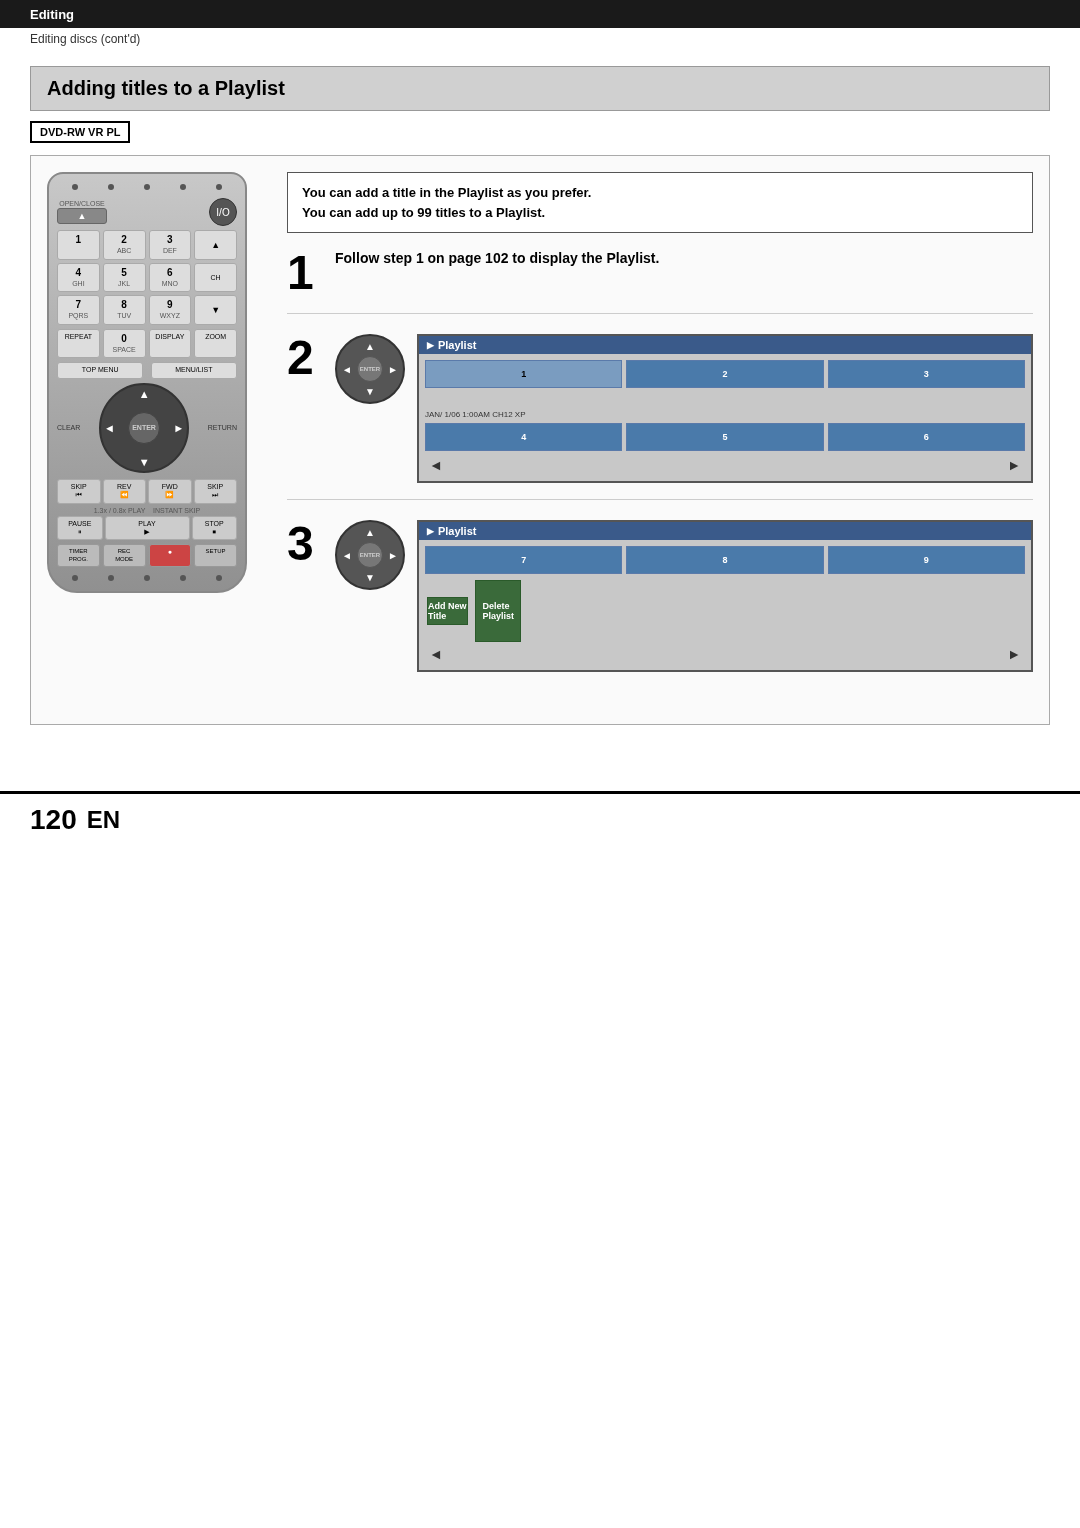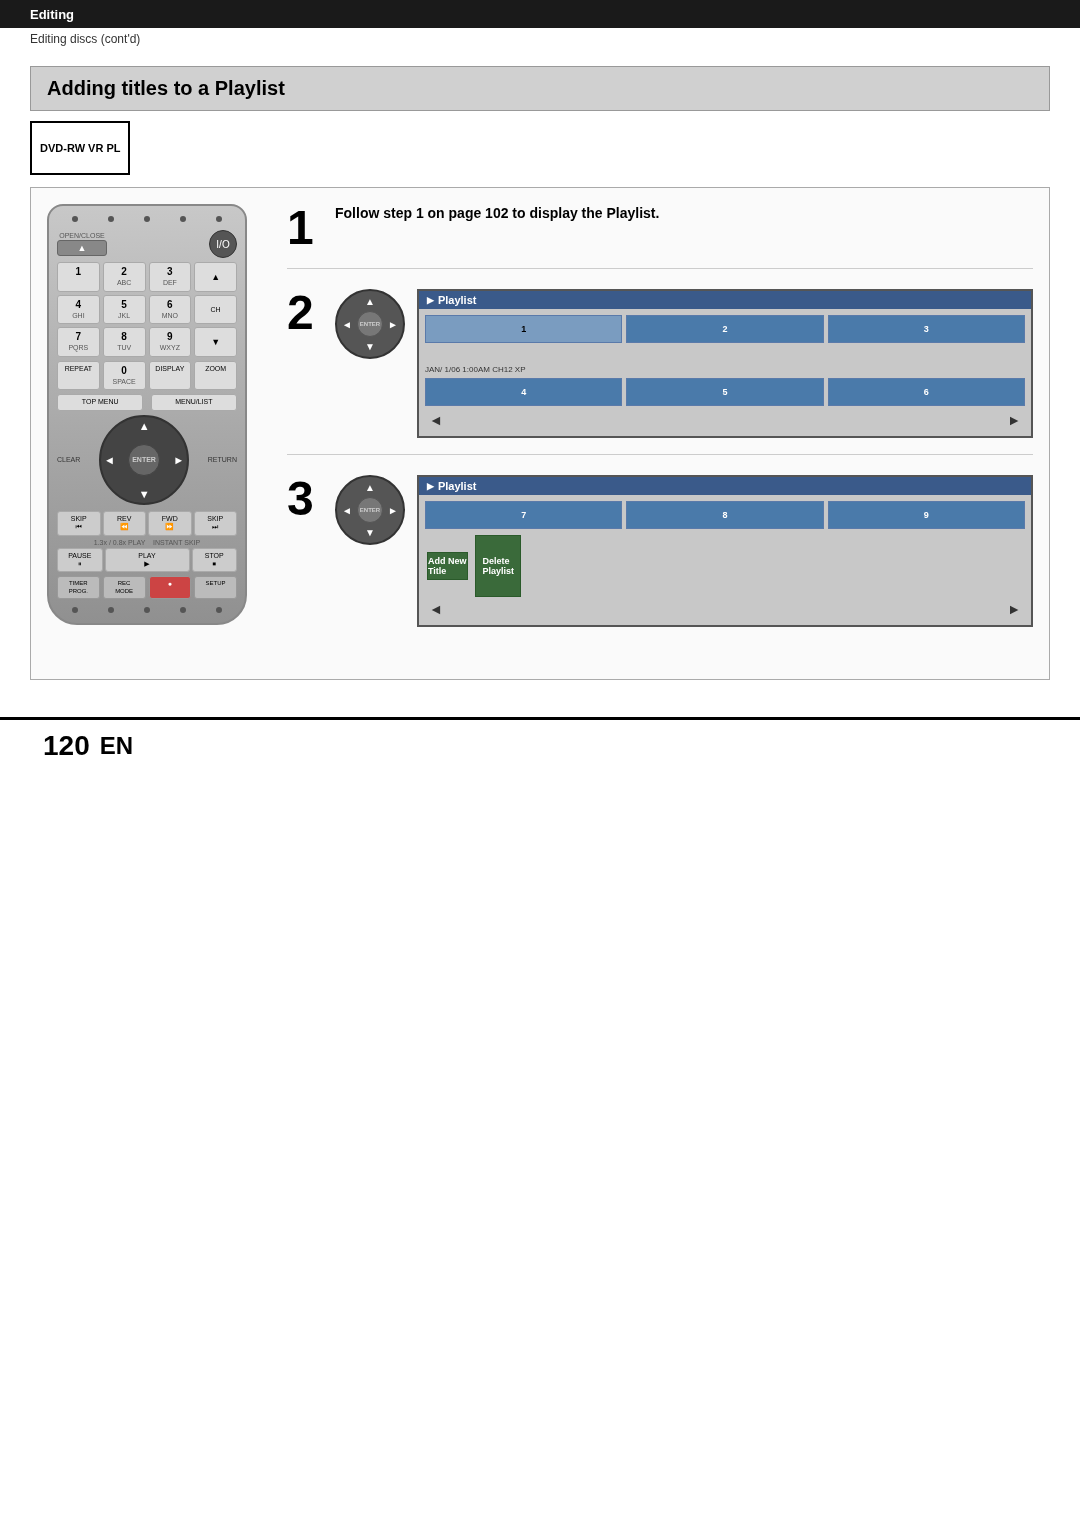--- a/index.html
+++ b/index.html
@@ -43,21 +43,21 @@
     .section-title-box h2 {
       font-size: 20px;
       font-weight: bold;
       color: #000;
     }
 
     
     .dvd-badge {
       display: inline-block;
       border: 2px solid #000;
-      padding: 19px 8px;
+      padding: 3px 8px;
       font-size: 11px;
       font-weight: bold;
       margin-bottom: 12px;
       background: #fff;
     }
 
     
     .content-wrapper {
       display: flex;
       gap: 20px;
@@ -408,22 +408,22 @@
       justify-content: space-between;
       padding: 2px 4px;
     }
     .screen-nav span {
       font-size: 14px;
       color: #333;
     }
 
     
     .page-footer {
-      margin-top: 7px;
-      padding: 10px 43px;
+      margin-top: 36px;
+      padding: 10px 30px;
       border-top: 3px solid #000;
       display: flex;
       align-items: center;
       gap: 10px;
     }
     .page-number {
       font-size: 28px;
       font-weight: bold;
     }
     .page-lang {
@@ -572,20 +572,24 @@
           <span></span>
           <span></span>
           <span></span>
           <span></span>
         </div>
       </div>
     </div>
 
     <div class="steps-panel">
 
+      <div class="intro-box">
+        <p>You can add a title in the Playlist as you prefer.</p>
+        <p>You can add up to 99 titles to a Playlist.</p>
+      </div>
 
       <div class="step">
         <div class="step-number">1</div>
         <div class="step-content">
           <div class="step-text">
             Follow step 1 on page 102 to display the Playlist.
           </div>
         </div>
       </div>
 

